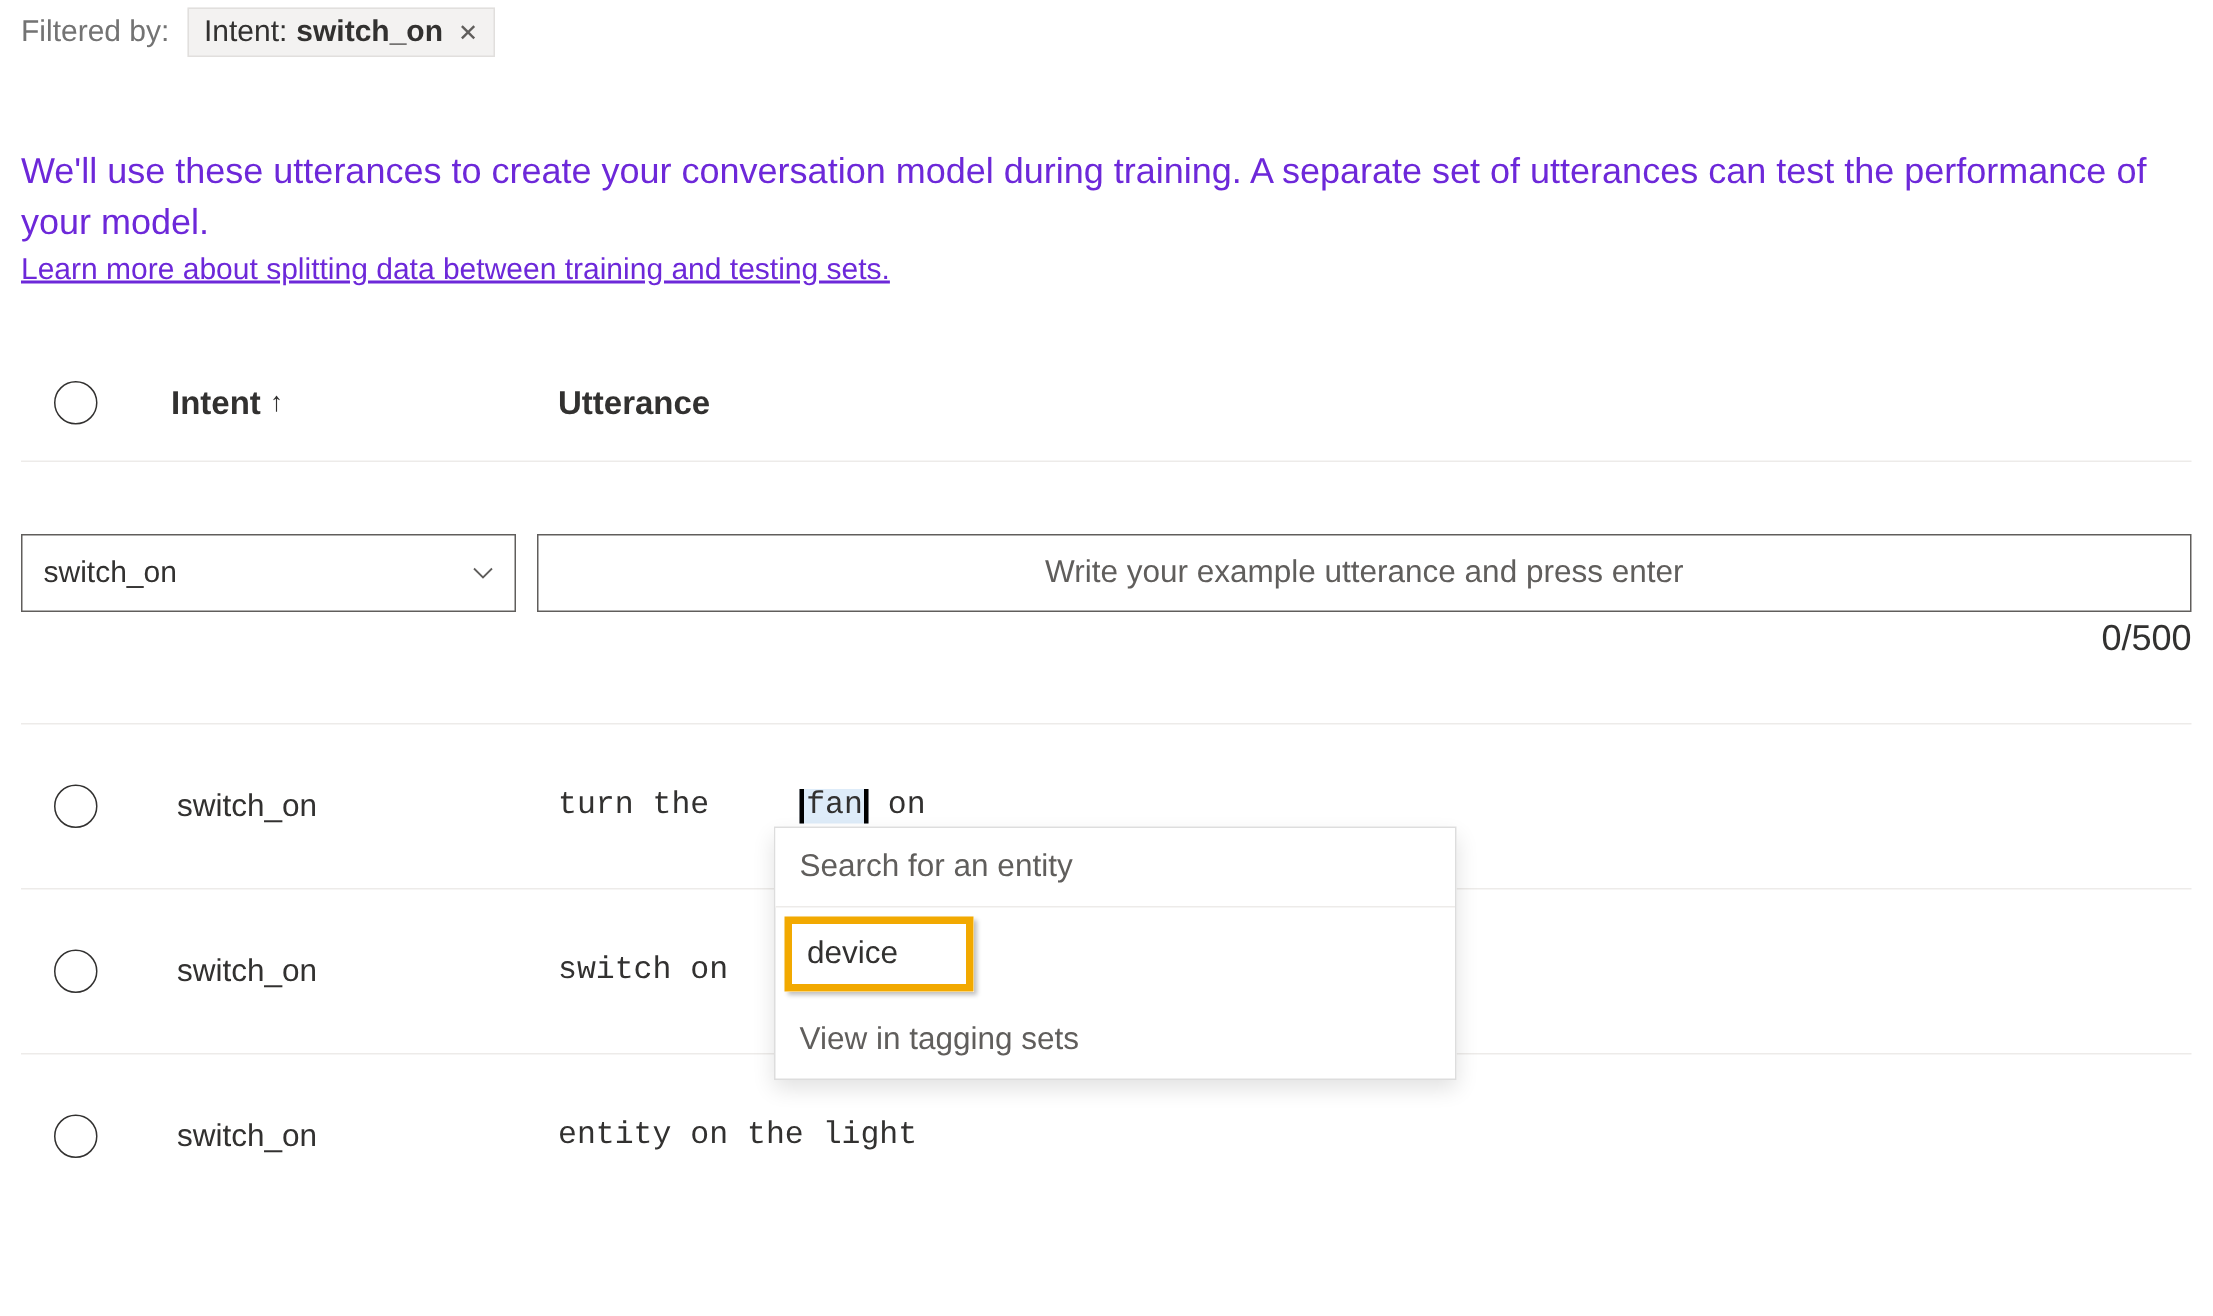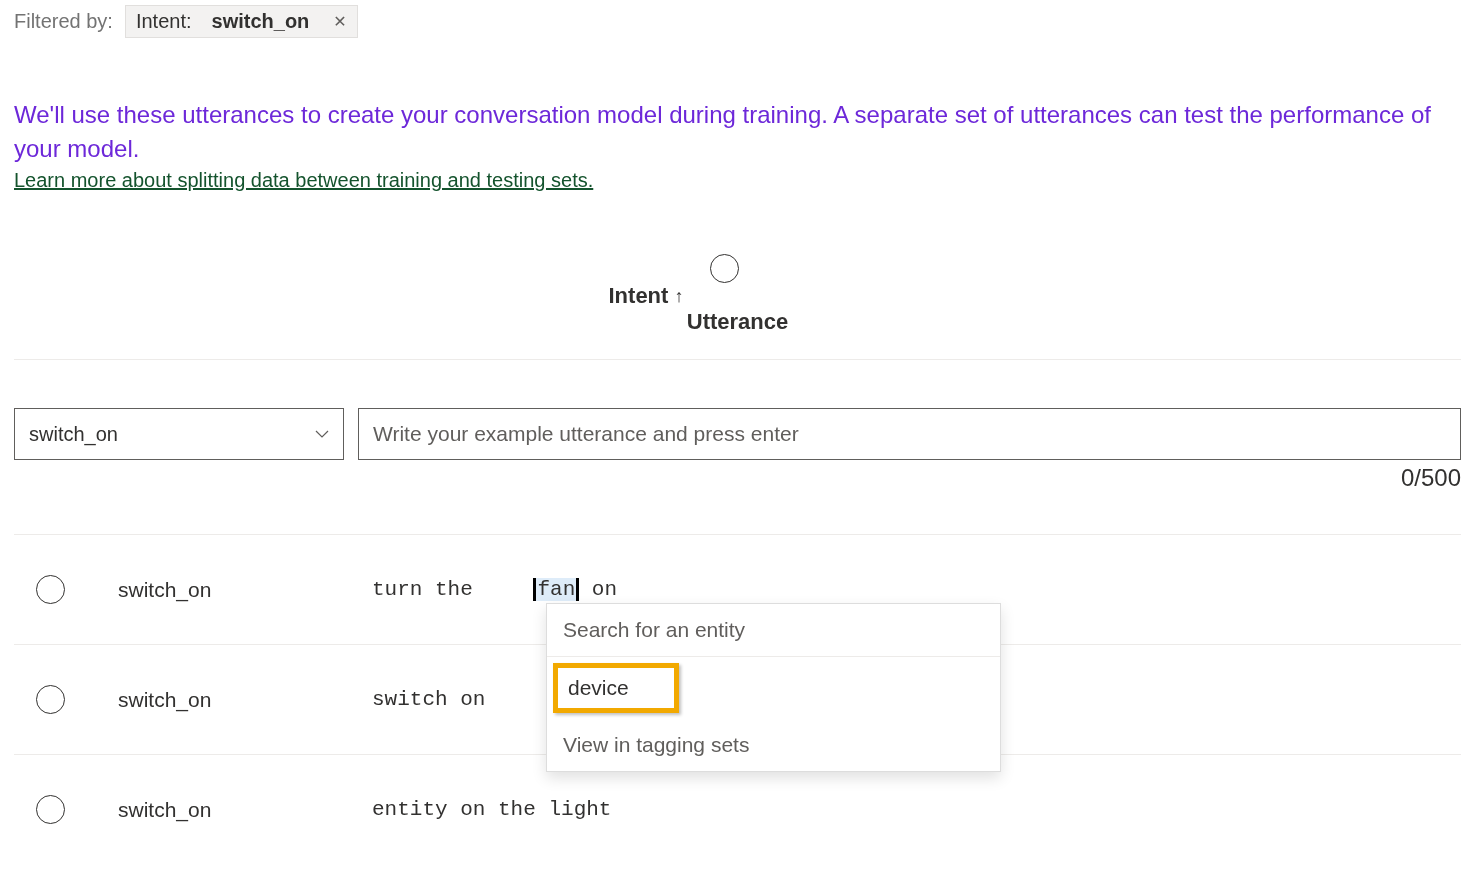--- a/index.html
+++ b/index.html
@@ -28,21 +28,21 @@
       font-size: 20px;
       color: #737373;
     }
     .filter-chip {
       display: inline-flex;
       align-items: center;
       background: #f3f2f1;
       border: 1px solid #e1dfdd;
       padding: 4px 10px;
       font-size: 20px;
-      gap: 20px;
+      gap: 6px;
     }
     .filter-chip .chip-prefix {
       color: #323130;
       font-weight: 400;
     }
     .filter-chip .chip-value {
       font-weight: 600;
       color: #323130;
     }
     .chip-close {
@@ -52,32 +52,31 @@
       margin-left: 4px;
     }
     .description {
       margin-top: 60px;
       margin-bottom: 4px;
       font-size: 24px;
       color: #6d28d9;
       line-height: 1.4;
     }
     .link {
-      color: #14532d;
+      color: #6d28d9;
       text-decoration: underline;
       cursor: pointer;
       font-size: 20px;
     }
     .header-row {
       display: flex;
       align-items: center;
       padding: 62px 0 24px 0;
       border-bottom: 1px solid #edebe9;
       gap: 0;
-      flex-direction: column;
     }
     .radio-col {
       width: 100px;
       display: flex;
       justify-content: flex-start;
       padding-left: 22px;
     }
     .radio-circle {
       width: 29px;
       height: 29px;
@@ -132,20 +131,21 @@
     }
     .utterance-input {
       width: 100%;
       height: 52px;
       border: 1px solid #605e5c;
       padding: 0 14px;
       font-size: 21px;
       font-family: inherit;
       color: #a16207;
       outline: none;
+      text-align: center;
     }
     .utterance-input::placeholder {
       color: #605e5c;
     }
     .char-count {
       font-size: 24px;
       color: #323130;
       margin-top: 4px;
     }
     .rows-divider {
@@ -175,21 +175,21 @@
     .token-highlight {
       background: #deecf9;
       border-left: 3px solid #000;
       border-right: 3px solid #000;
       padding: 0 1px;
       margin-left: 48px;
     }
     .entity-popup {
       position: absolute;
       top: 68px;
-      left: 532px;
+      left: 502px;
       width: 455px;
       background: #fff;
       border: 1px solid #ddd;
       box-shadow: 0 6px 14px rgba(0,0,0,0.12);
       z-index: 10;
     }
     .popup-search {
       width: 100%;
       border: none;
       padding: 14px 16px;

